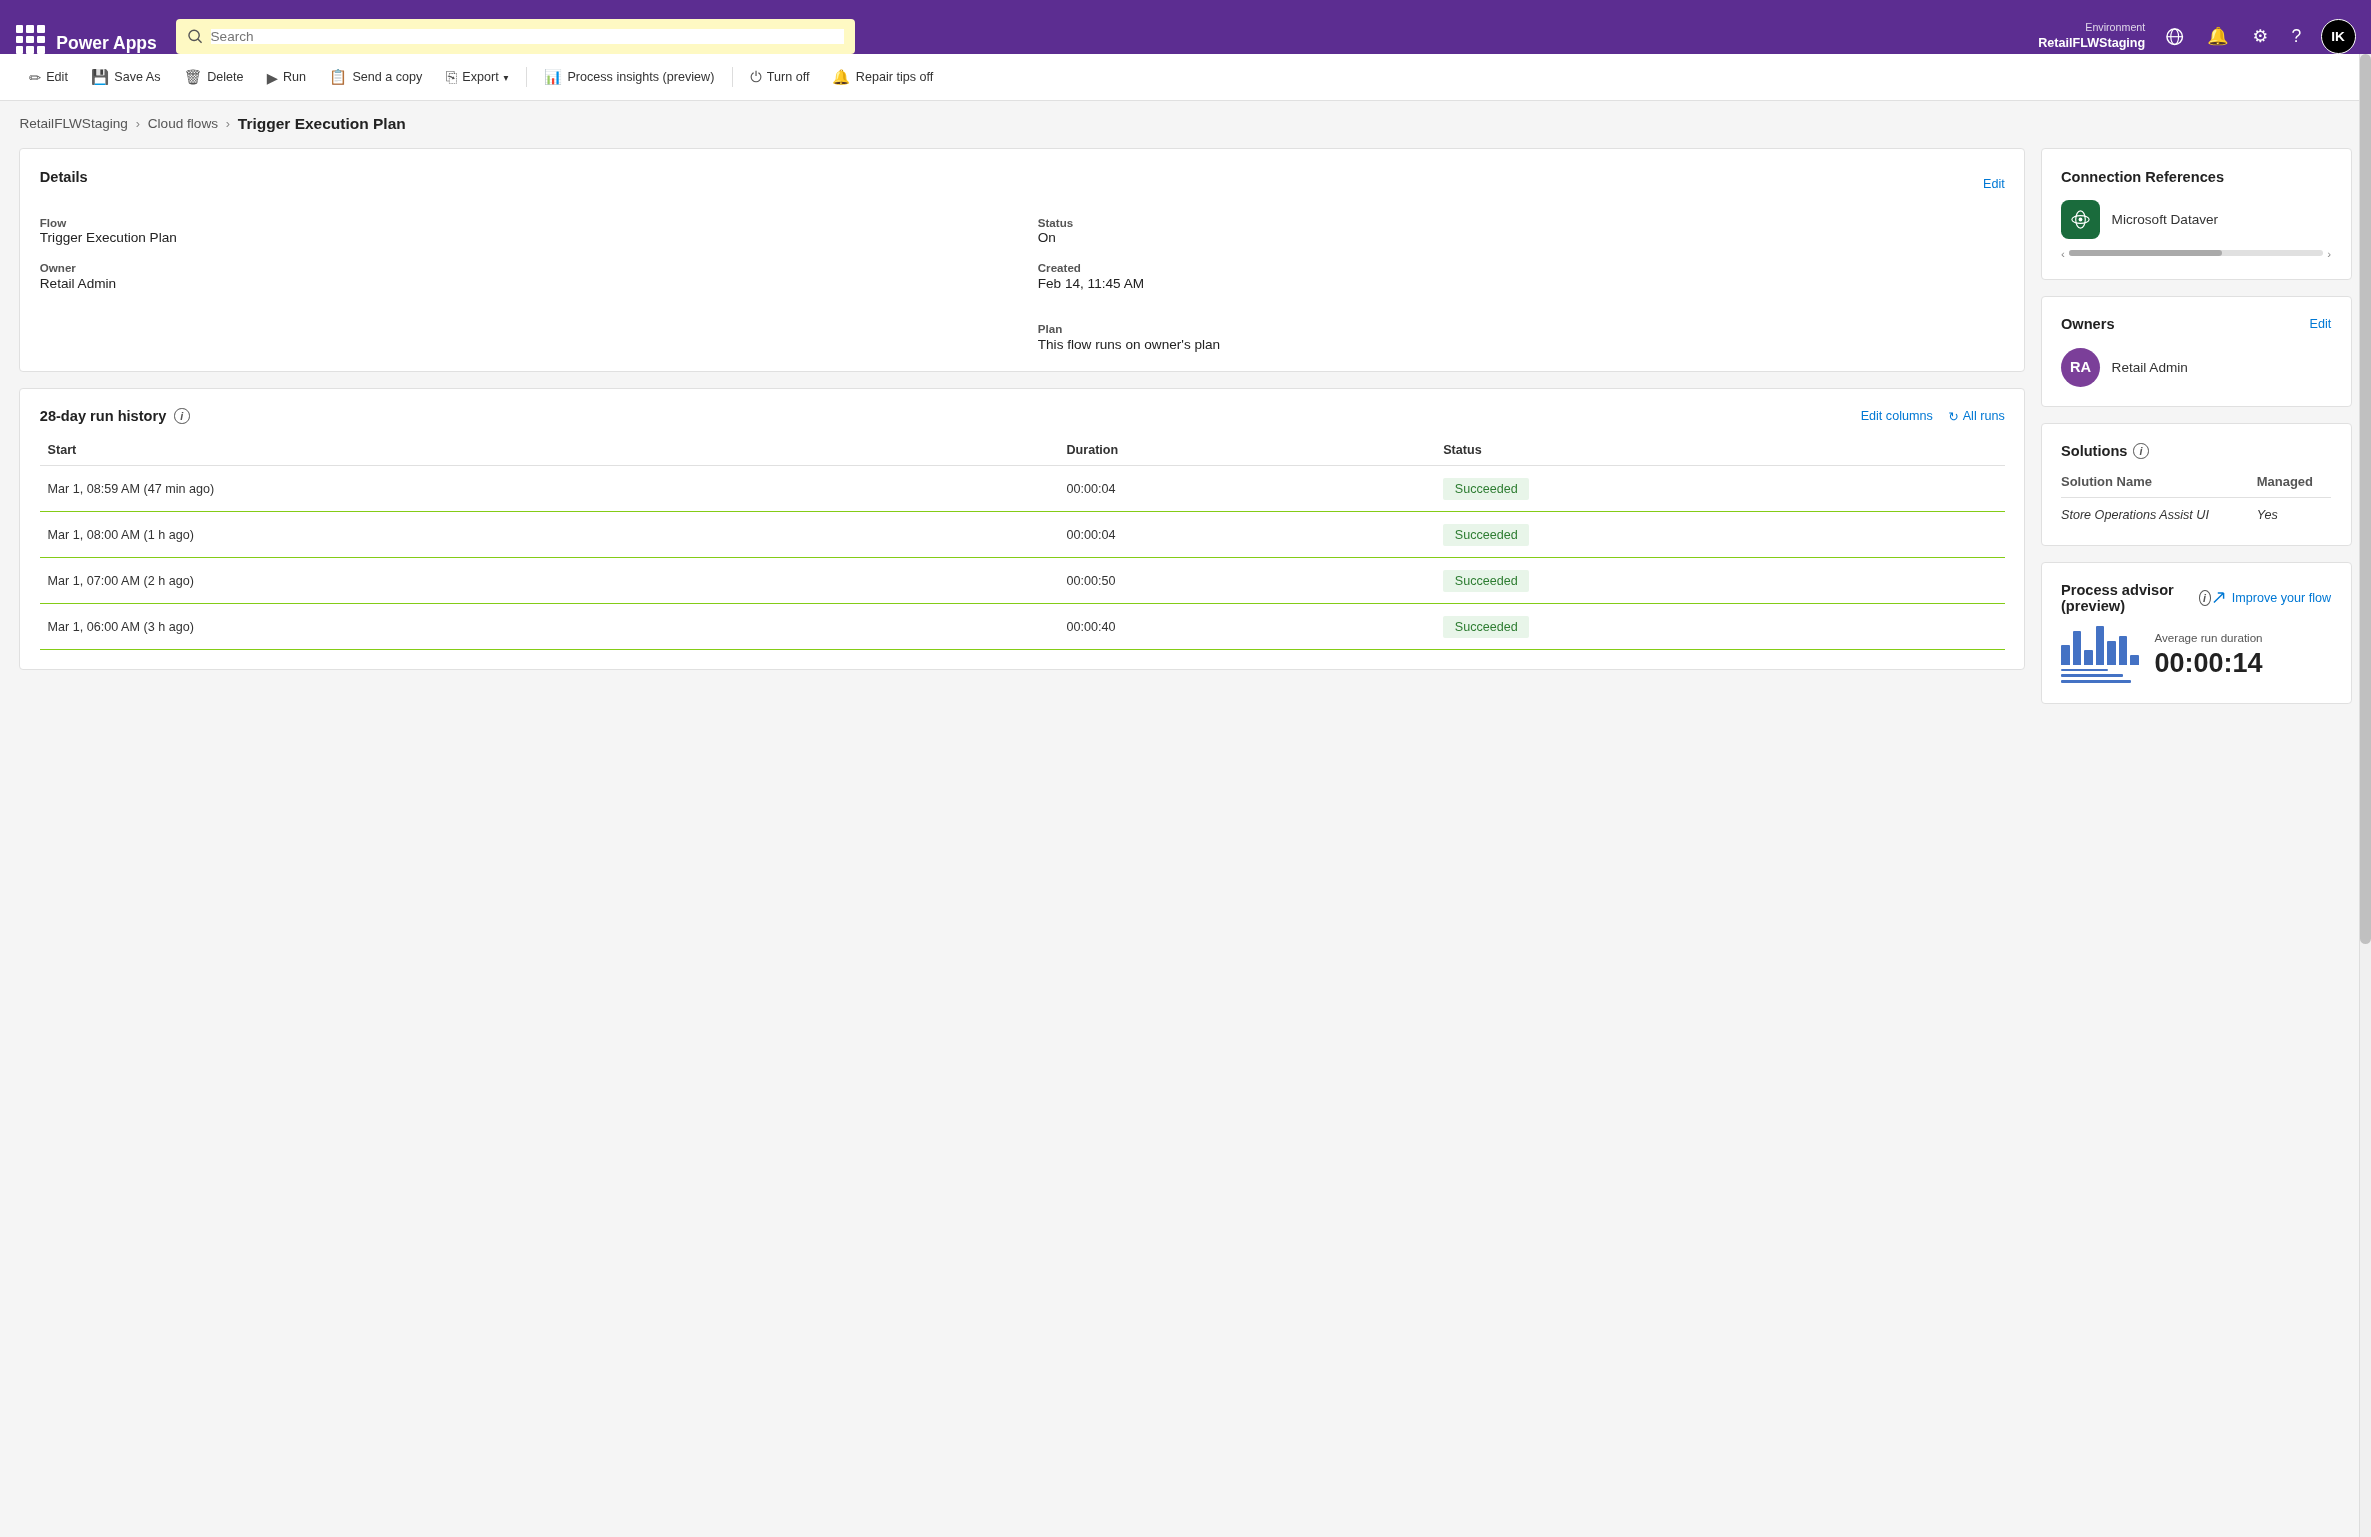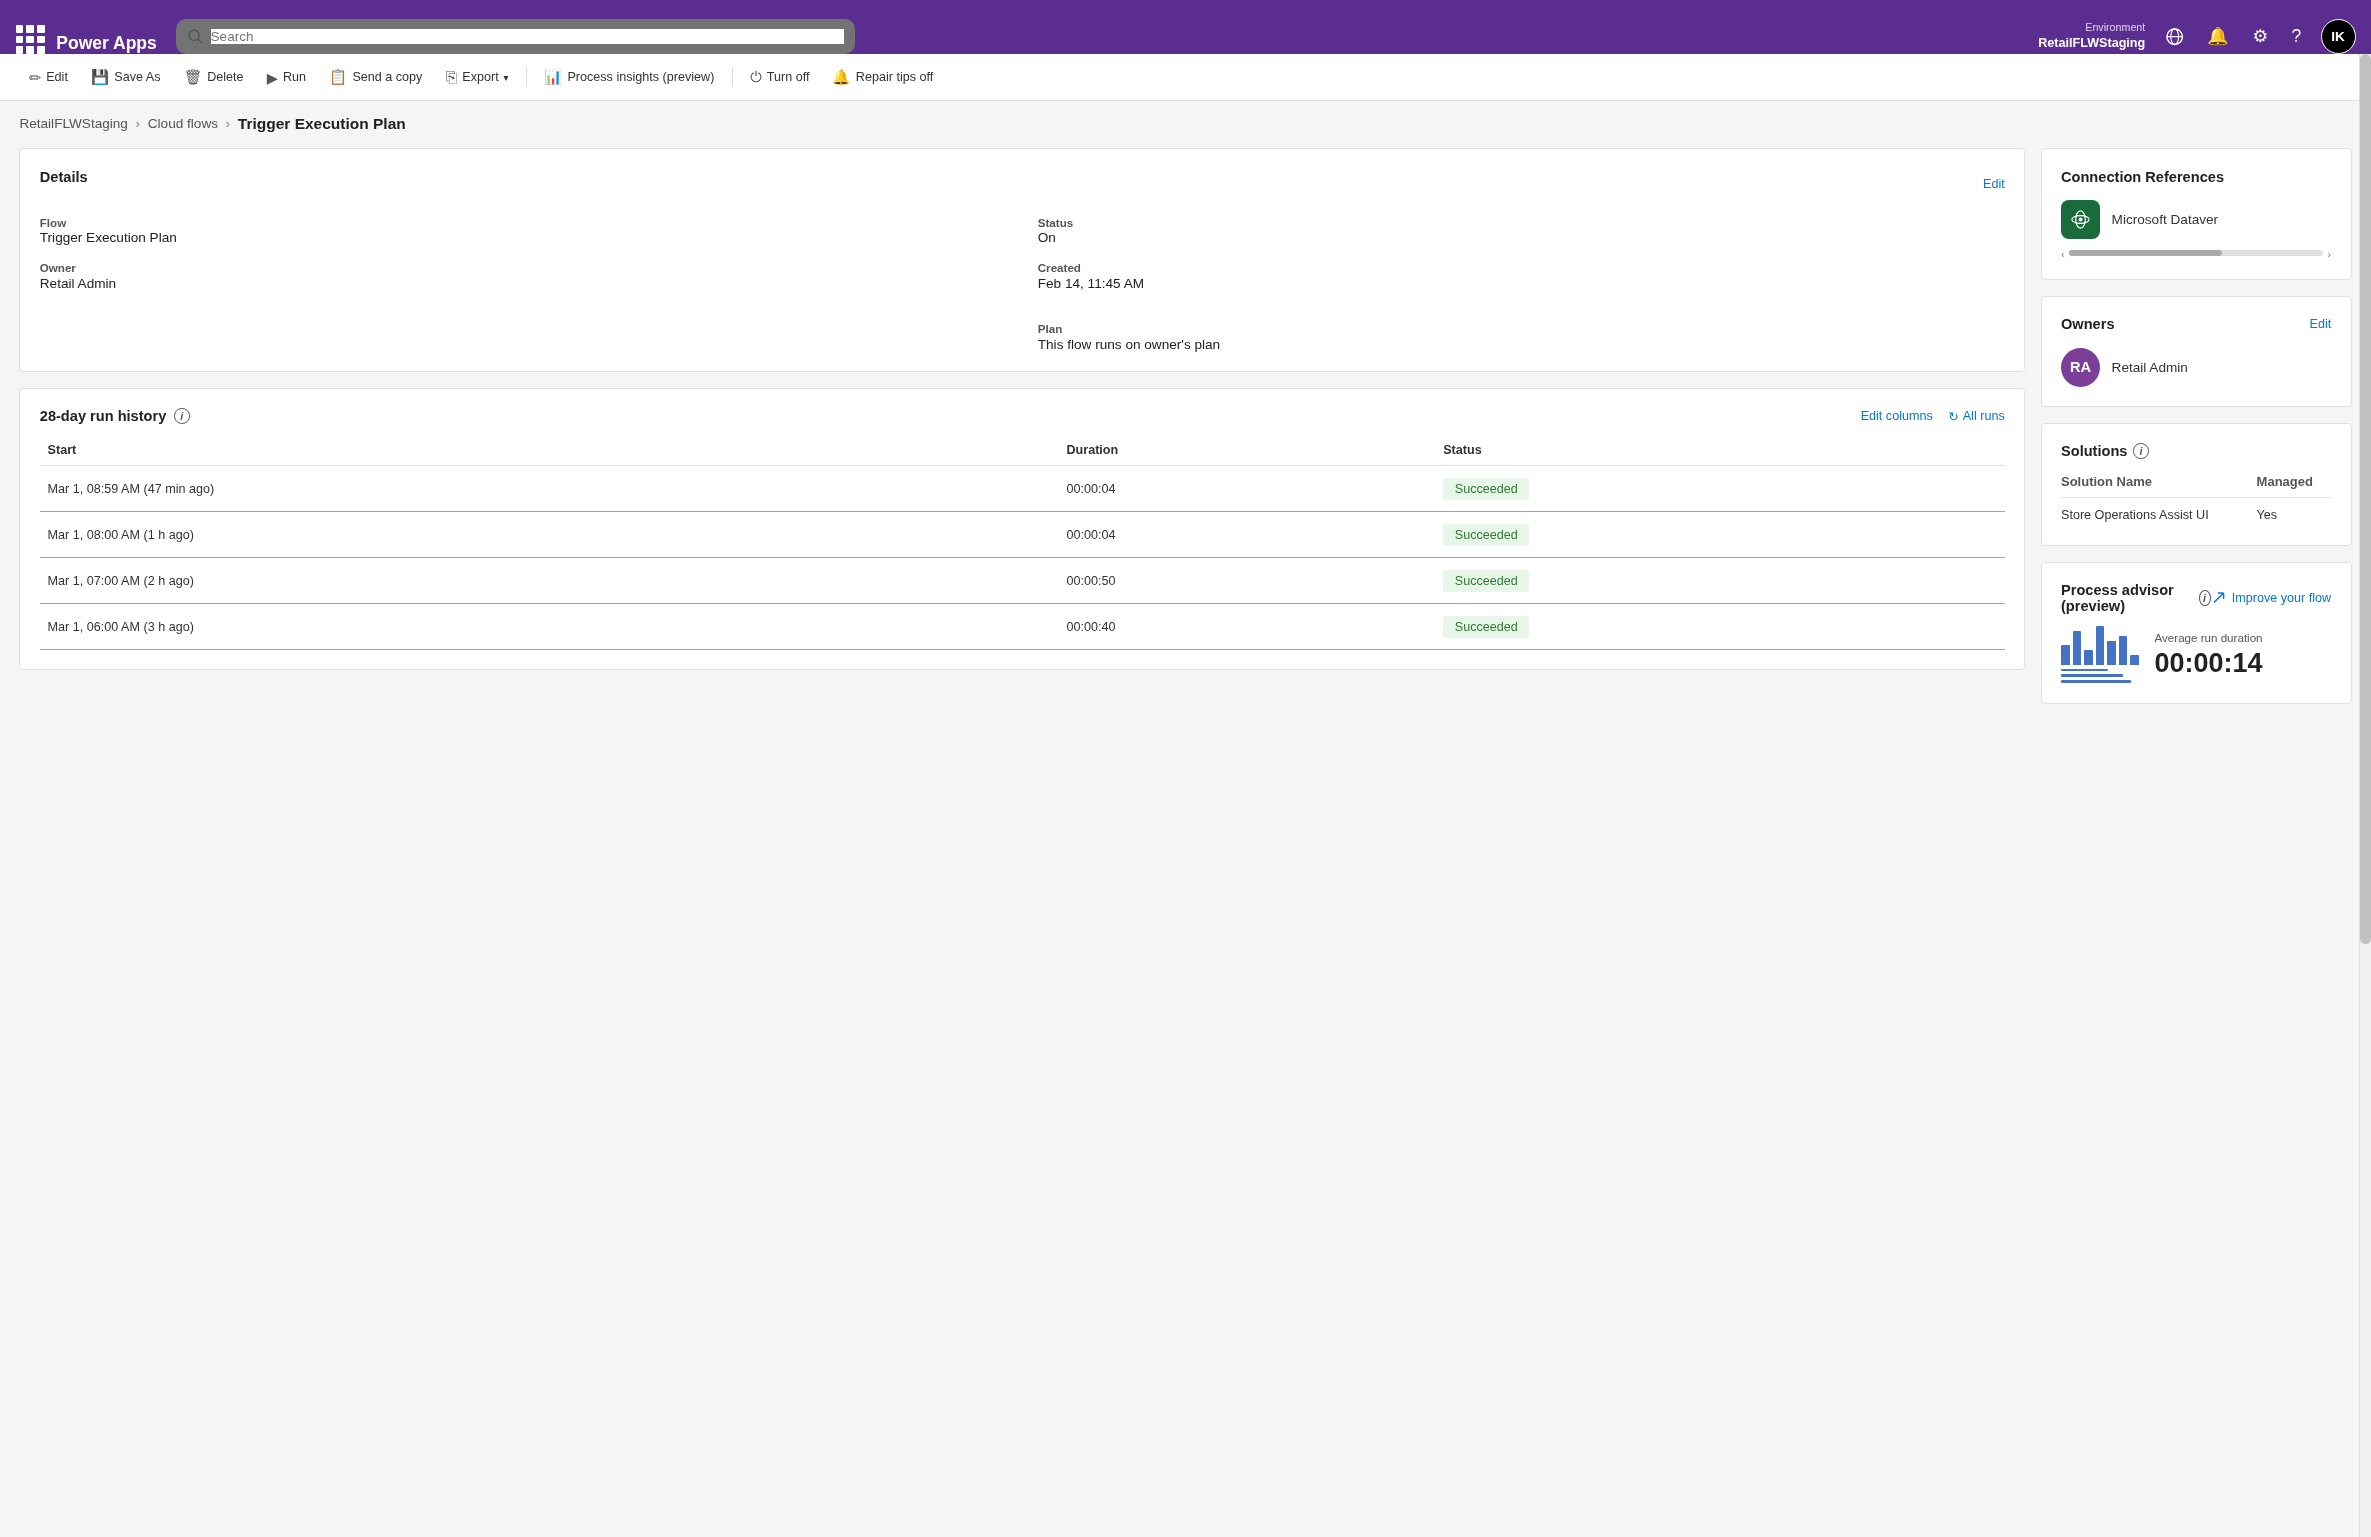--- a/index.html
+++ b/index.html
@@ -32,22 +32,22 @@
       font-size: 17.5px;
       font-weight: 600;
       margin-right: 7.8px;
       white-space: nowrap;
     }
     .topnav-search {
       flex: 1;
       max-width: 679px;
       display: flex;
       align-items: center;
-      background: #737373;
-      border-radius: 10px;
+      background: #fef9c3;
+      border-radius: 4px;
       padding: 0 11.6px;
       height: 35px;
       gap: 7.8px;
     }
     .topnav-search input {
       border: none;
       outline: none;
       width: 100%;
       font-size: 13.6px;
       color: #333;
@@ -287,20 +287,21 @@
       font-weight: 700;
       color: #555;
       text-align: left;
       padding: 0 0 7.8px 0;
       border-bottom: 1px solid #e0e0e0;
     }
     .solutions-table td {
       font-size: 12.6px;
       color: #333;
       padding: 9.7px 0 3.9px 0;
+      font-style: italic;
     }
 
     
     .process-advisor-header {
       display: flex;
       align-items: center;
       justify-content: space-between;
       margin-bottom: 11.6px;
     }
     .process-advisor-title {

